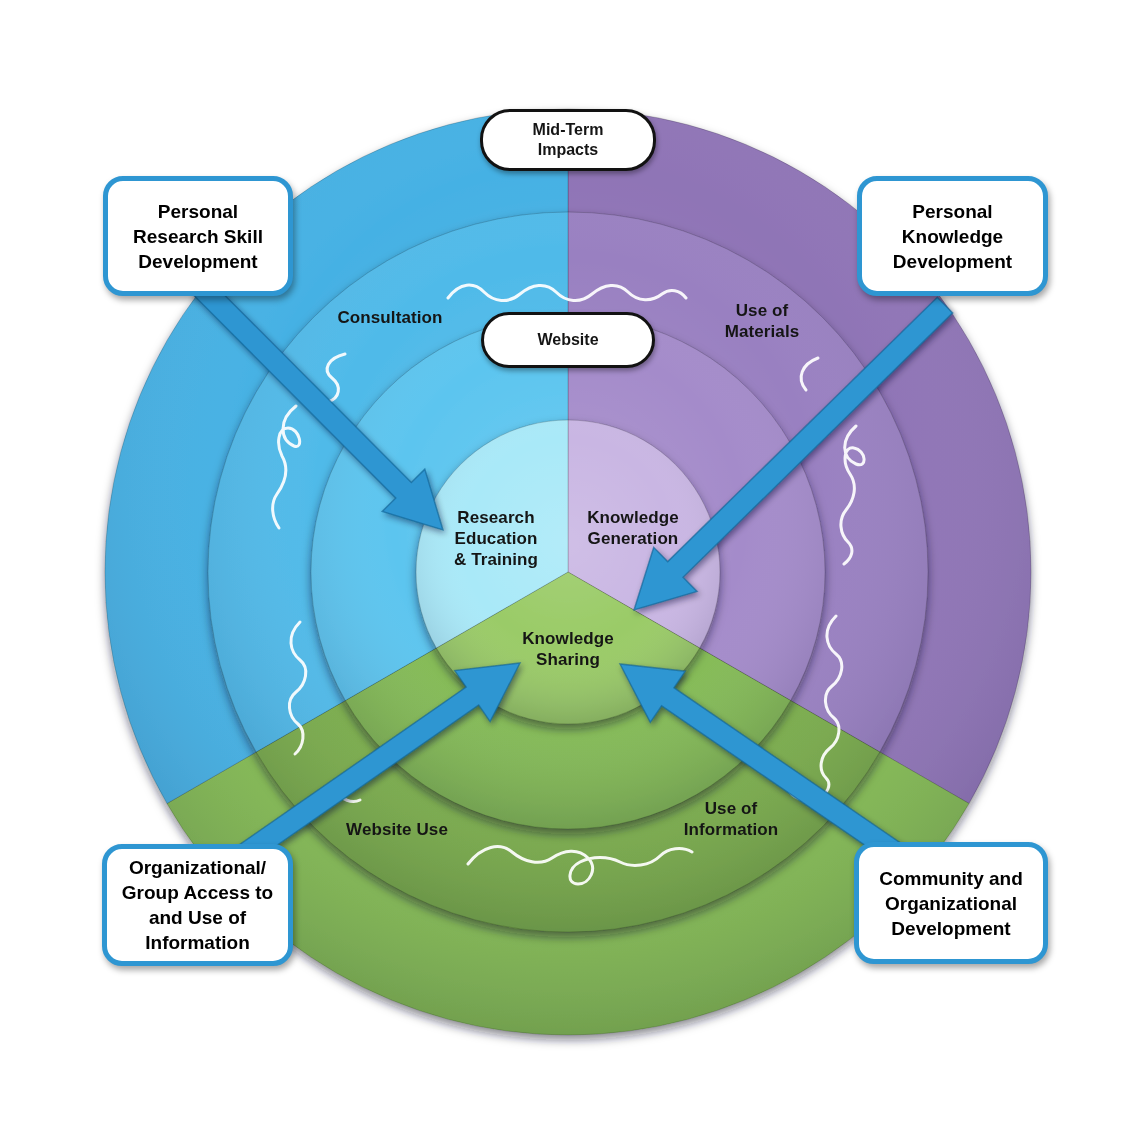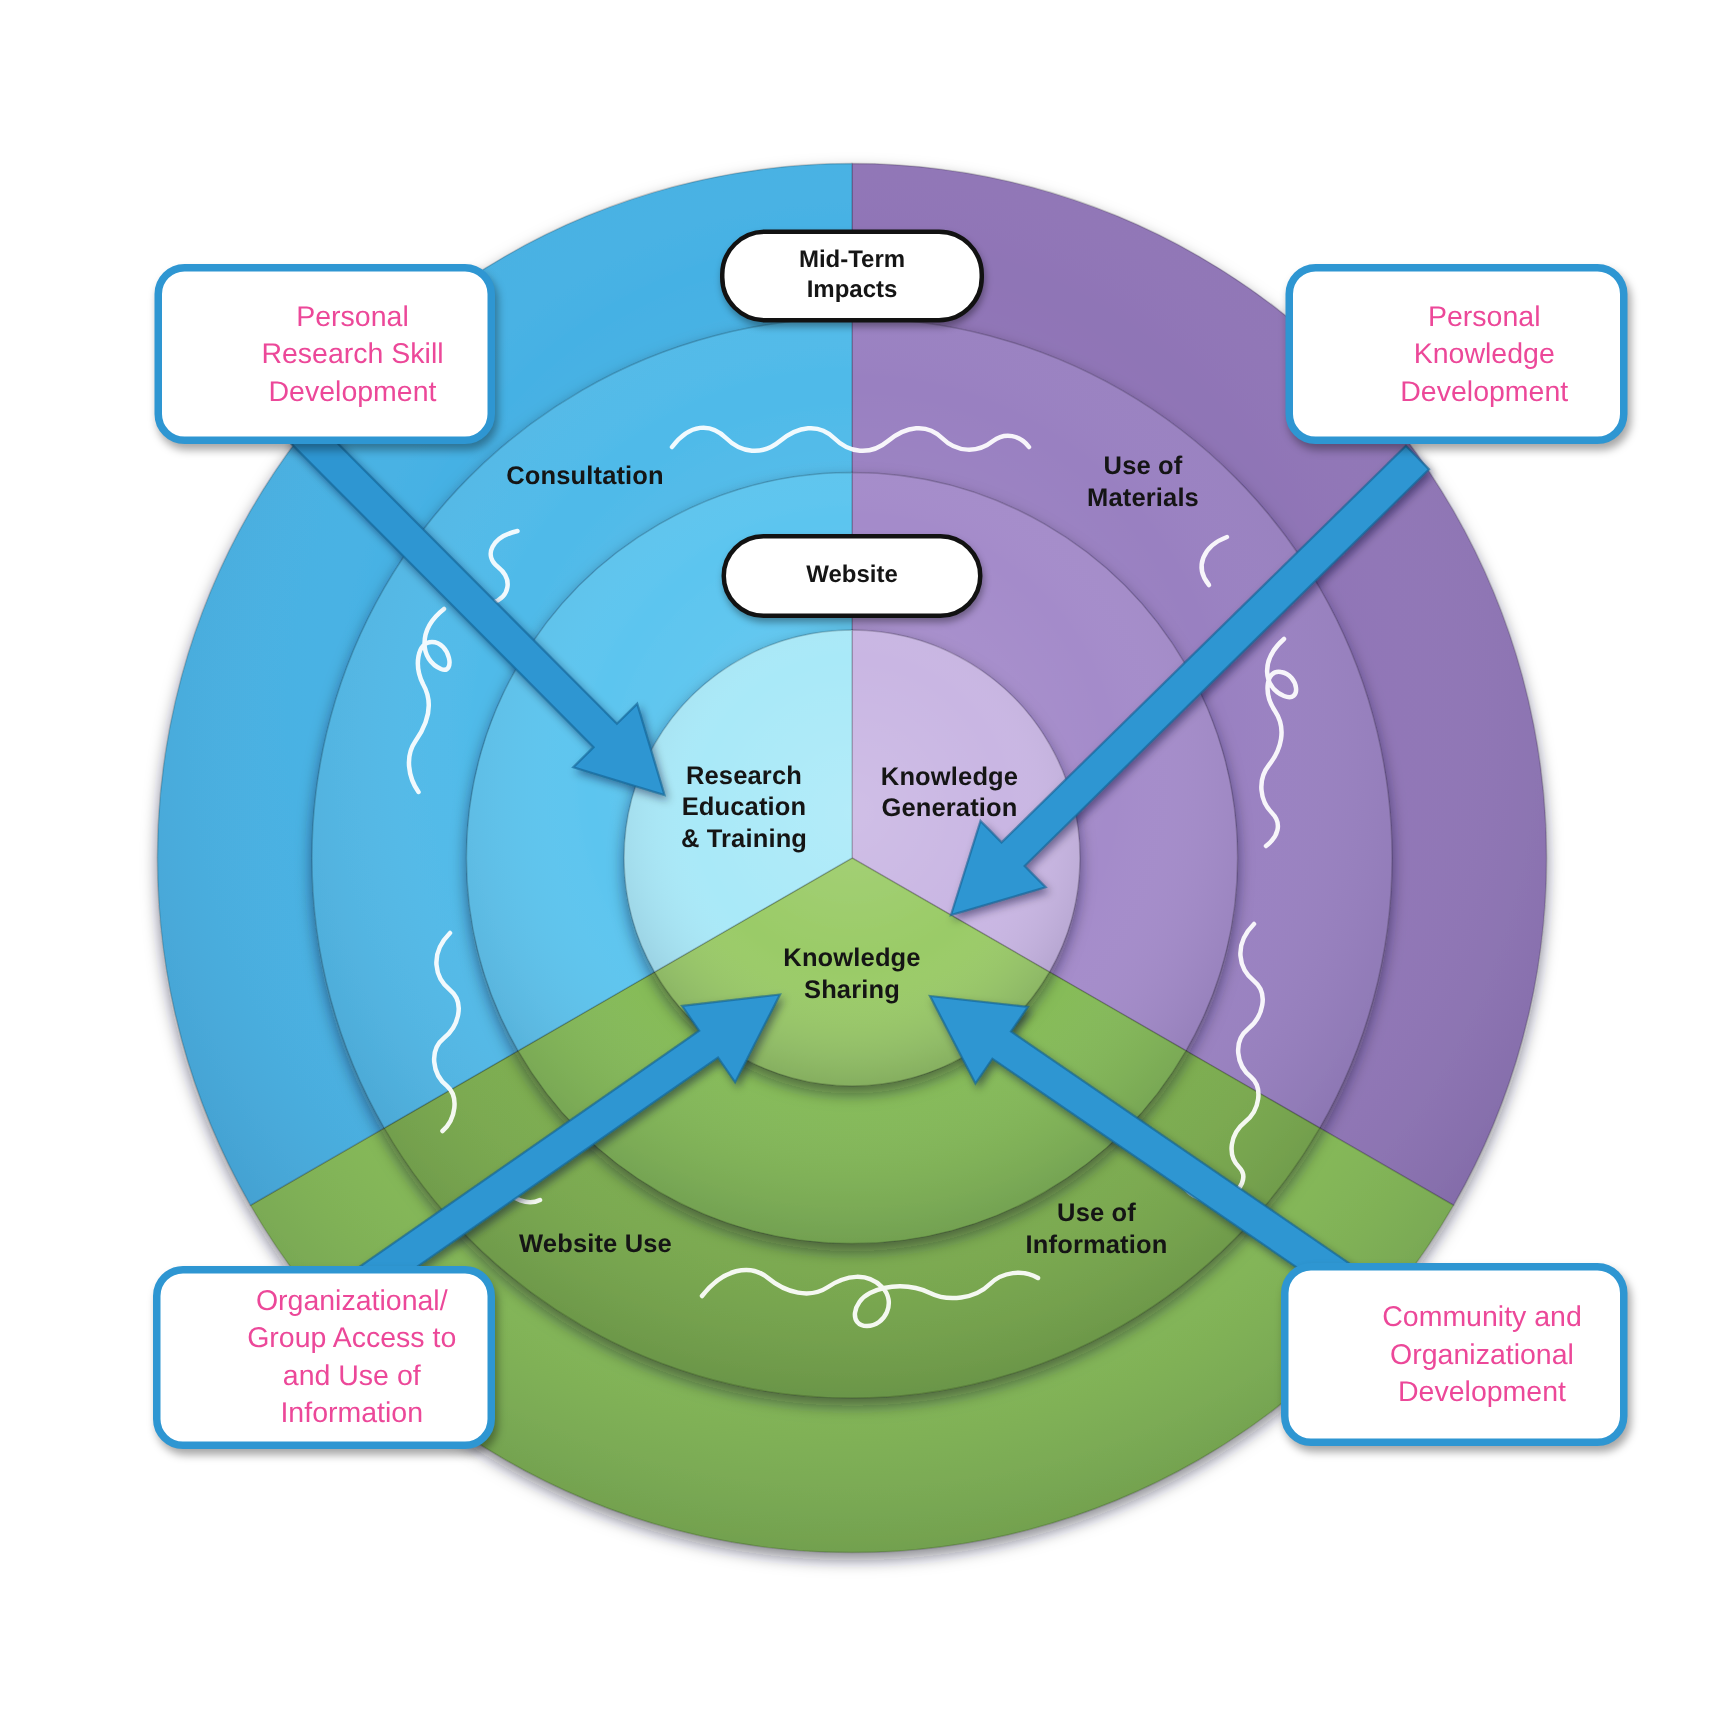--- a/index.html
+++ b/index.html
@@ -15,30 +15,28 @@
     font-weight:bold;font-size:17px;line-height:21px;letter-spacing:.1px;
   }
   
   .pill{
     position:absolute;transform:translate(-50%,-50%);
     background:#ffffff;border:3.5px solid #121212;border-radius:30px;
     display:flex;align-items:center;justify-content:center;
     white-space:pre-line;text-align:center;color:#151515;
     font-weight:600;font-size:16px;line-height:20px;
     box-shadow:1px 3px 5px rgba(0,0,0,.35);
-    margin-top:44px;
   }
   
   .obox{
     position:absolute;background:#ffffff;border:5px solid #2E96D2;border-radius:20px;
     display:flex;align-items:center;justify-content:center;
-    white-space:pre-line;text-align:center;color:#ec4899;
-    font-weight:normal;font-size:19px;line-height:25px;
+    white-space:pre-line;text-align:center;color:#000000;
+    font-weight:bold;font-size:19px;line-height:25px;
     box-shadow:2px 4px 6px rgba(0,0,0,.35);
-    padding-left:37px;
   }
 </style>
 </head>
 <body>
 
 <div class="stage">
 
   <svg width="1140" height="1140" viewBox="0 0 1140 1140">
     <defs>
       <radialGradient id="shade" cx="50%" cy="40%" r="62%">

